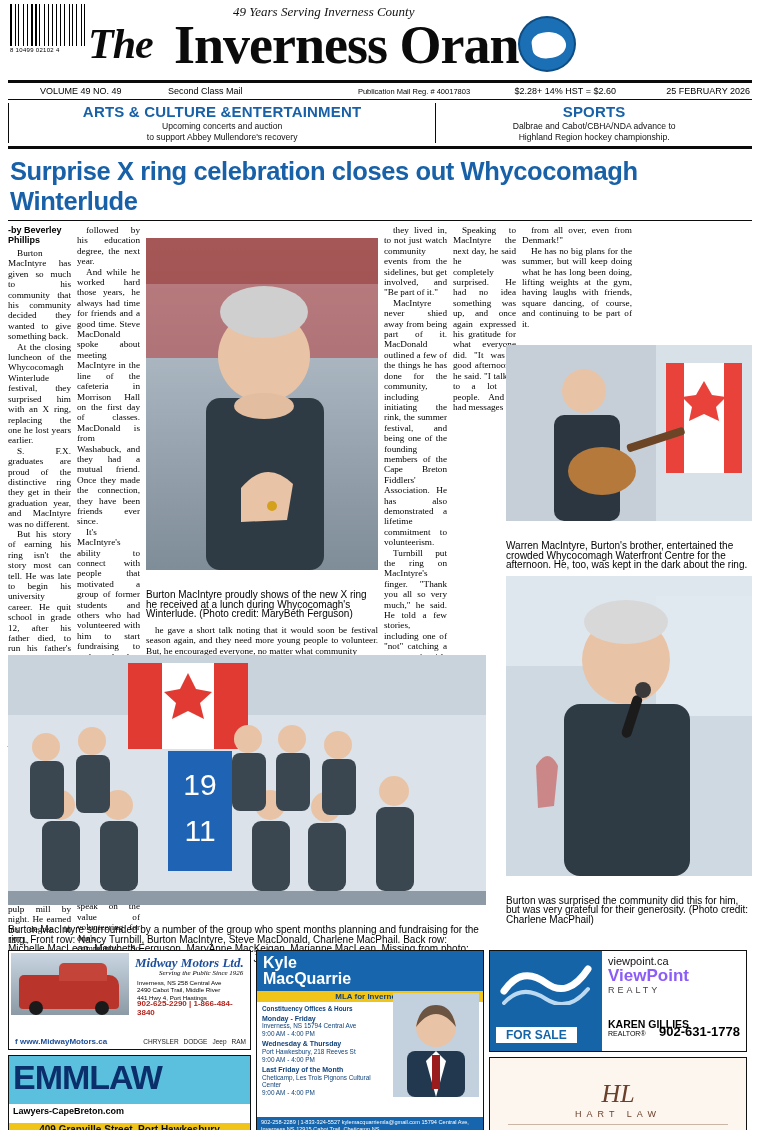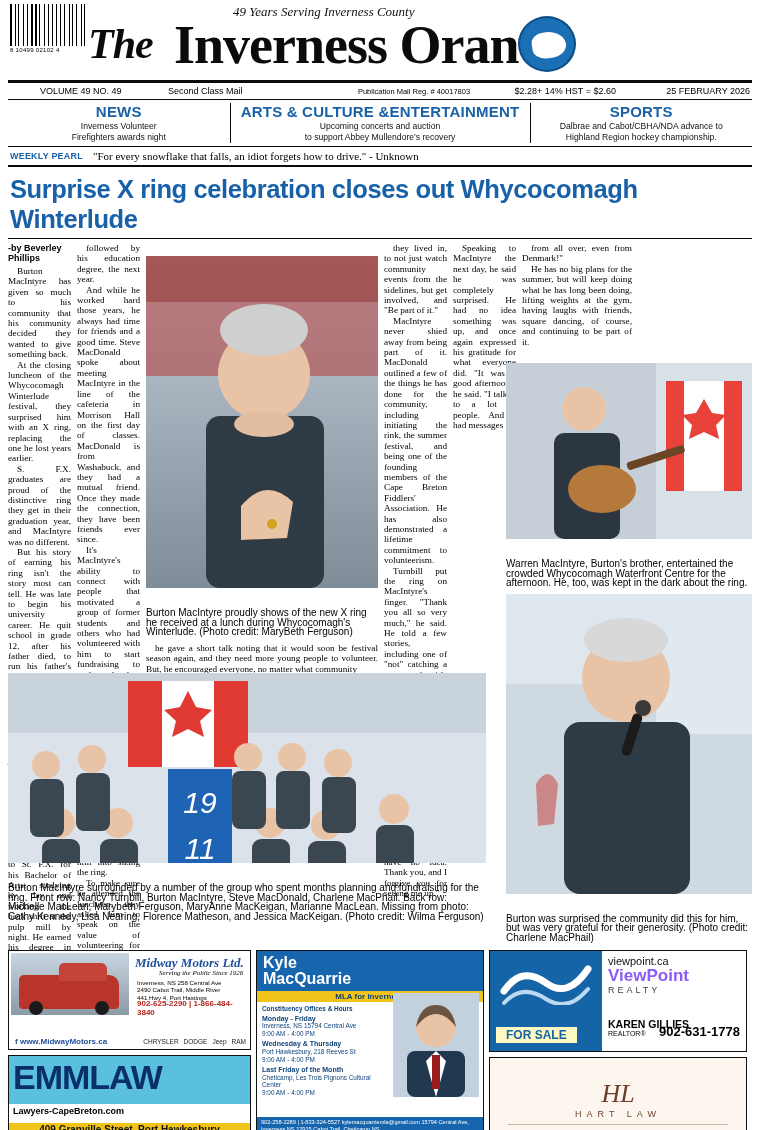--- a/index.html
+++ b/index.html
@@ -152,21 +152,21 @@
   .emm-top { height:48px; background:#5bc0de; position:relative; }
   .emm-logo { position:absolute; left:4px; top:2px; font-family:"Liberation Sans",sans-serif; font-weight:bold; font-size:34px; color:#0a2f6b; letter-spacing:-1px;}
   .emm-bot { position:relative; height:32px; }
   .emm-site { position:absolute; left:4px; top:2px; font-family:"Liberation Sans",sans-serif; font-size:9px; font-weight:bold;}
   .emm-phone { position:absolute; right:6px; top:16px; font-family:"Liberation Sans",sans-serif; font-size:14px; font-weight:bold;}
   .emm-addr { position:absolute; left:0; bottom:0; width:100%; background:#f0c419; color:#111; text-align:center; font-family:"Liberation Sans",sans-serif; font-weight:bold; font-size:10px; padding:1px 0;}
 
   .vp { height:100px; position:relative; display:flex; }
   .vp-left { width:112px; background:#1564a8; position:relative; }
   .vp-wave { position:absolute; left:10px; top:10px; width:92px; height:44px; }
-  .vp-forsale { position:absolute; left:6px; bottom:8px; background:#fef9c3; color:#1564a8; font-family:"Liberation Sans",sans-serif; font-weight:bold; font-size:12px; padding:1px 10px;}
+  .vp-forsale { position:absolute; left:6px; bottom:8px; background:#ffffff; color:#1564a8; font-family:"Liberation Sans",sans-serif; font-weight:bold; font-size:12px; padding:1px 10px;}
   .vp-right { flex:1; padding:4px 6px; position:relative;}
   .vp-url { font-family:"Liberation Sans",sans-serif; font-size:11px; color:#111;}
   .vp-brand { font-family:"Liberation Sans",sans-serif; font-weight:bold; font-size:17px; color:#8b5cf6; line-height:18px;}
   .vp-agent { position:absolute; left:6px; bottom:14px; font-family:"Liberation Sans",sans-serif; font-weight:bold; font-size:10.5px;}
   .vp-agent small{display:block;font-size:7px;font-weight:normal;}
   .vp-phone { position:absolute; right:6px; bottom:12px; font-family:"Liberation Sans",sans-serif; font-weight:bold; font-size:13px;}
 
   .hart { height:76px; position:relative; background:#fdf6ef; margin-top:5px; border:1px solid #111;}
   .hart-mark { text-align:center; font-family:"Liberation Serif",serif; font-style:italic; font-size:26px; color:#6b3f2a; padding-top:21px;}
   .hart-name { text-align:center; font-family:"Liberation Sans",sans-serif; letter-spacing:5px; font-size:9px; color:#6b3f2a;}
@@ -233,48 +233,37 @@
 
   <div class="infobar">
     <div class="vol">VOLUME 49 NO. 49</div>
     <div class="mail">Second Class Mail</div>
     <div class="reg">Publication Mail Reg. # 40017803</div>
     <div class="price">$2.28+ 14% HST = $2.60</div>
     <div class="date">25 FEBRUARY 2026</div>
   </div>
 
   <div class="sectionbar">
-    <div class="sec">
-      <h2>NEWS</h2>
-      <div class="lines">
-        <div>Inverness Volunteer</div>
-        <div>Firefighters awards night</div>
-      </div>
-    </div>
     <div class="sec mid">
       <h2>ARTS &amp; CULTURE &amp;ENTERTAINMENT</h2>
       <div class="lines">
         <div>Upcoming concerts and auction</div>
         <div>to support Abbey Mullendore's recovery</div>
       </div>
     </div>
     <div class="sec">
       <h2>SPORTS</h2>
       <div class="lines">
         <div>Dalbrae and Cabot/CBHA/NDA advance to</div>
         <div>Highland Region hockey championship.</div>
       </div>
     </div>
   </div>
   <div class="rule-thin"></div>
 
-  <div class="pearl">
-    <div class="tag">WEEKLY PEARL</div>
-    <div class="quote">"For every snowflake that falls, an idiot forgets how to drive." - Unknown</div>
-  </div>
   <div class="rule-thick2"></div>
 
   <div class="headline">Surprise X ring celebration closes out Whycocomagh Winterlude</div>
   <div class="rule-thin2"></div>
 
   <div class="main">
     <div class="cols">
 
       <div class="col c1">
         <div class="byline">-by Beverley Phillips</div>
@@ -366,21 +355,21 @@
           <rect x="58" y="128" width="126" height="172" rx="16" fill="#2e3a44"></rect>
           <rect x="128" y="118" width="10" height="44" rx="5" fill="#1b1b1b" transform="rotate(18 128 118)"></rect>
           <circle cx="137" cy="114" r="8" fill="#3a3a3a"></circle>
           <path d="M30 190 q12 -20 22 0 l-4 40 -16 2z" fill="#c9443c" opacity="0.55"></path>
         </svg>
       </div>
       <div class="cap">Burton was surprised the community did this for him, but was very grateful for their generosity. (Photo credit: Charlene MacPhail)</div>
     </div>
 
     <div style="position:absolute; left:0px; top:430px; width:478px;">
-      <div class="photo ph-grad4" style="height:190px;font-style:italic;">
+      <div class="photo ph-grad4" style="height:250px;">
         <svg viewBox="0 0 478 250" width="478" height="250" preserveAspectRatio="none">
           <rect width="478" height="250" fill="#dbe2e9"></rect>
           <rect x="0" y="0" width="478" height="60" fill="#c9d3dc"></rect>
           <rect x="120" y="8" width="120" height="86" fill="#ffffff"></rect>
           <rect x="120" y="8" width="34" height="86" fill="#e03a32"></rect>
           <rect x="206" y="8" width="34" height="86" fill="#e03a32"></rect>
           <path d="M172 34 l8 -16 8 16 16 3 -12 11 4 16 -16 -8 -16 8 4 -16 -12 -11z" fill="#e03a32"></path>
           <rect x="160" y="96" width="64" height="120" fill="#1f63b5"></rect>
           <text x="192" y="140" font-size="30" font-family="Liberation Sans, sans-serif" fill="#ffffff" text-anchor="middle">19</text>
           <text x="192" y="186" font-size="30" font-family="Liberation Sans, sans-serif" fill="#ffffff" text-anchor="middle">11</text>

